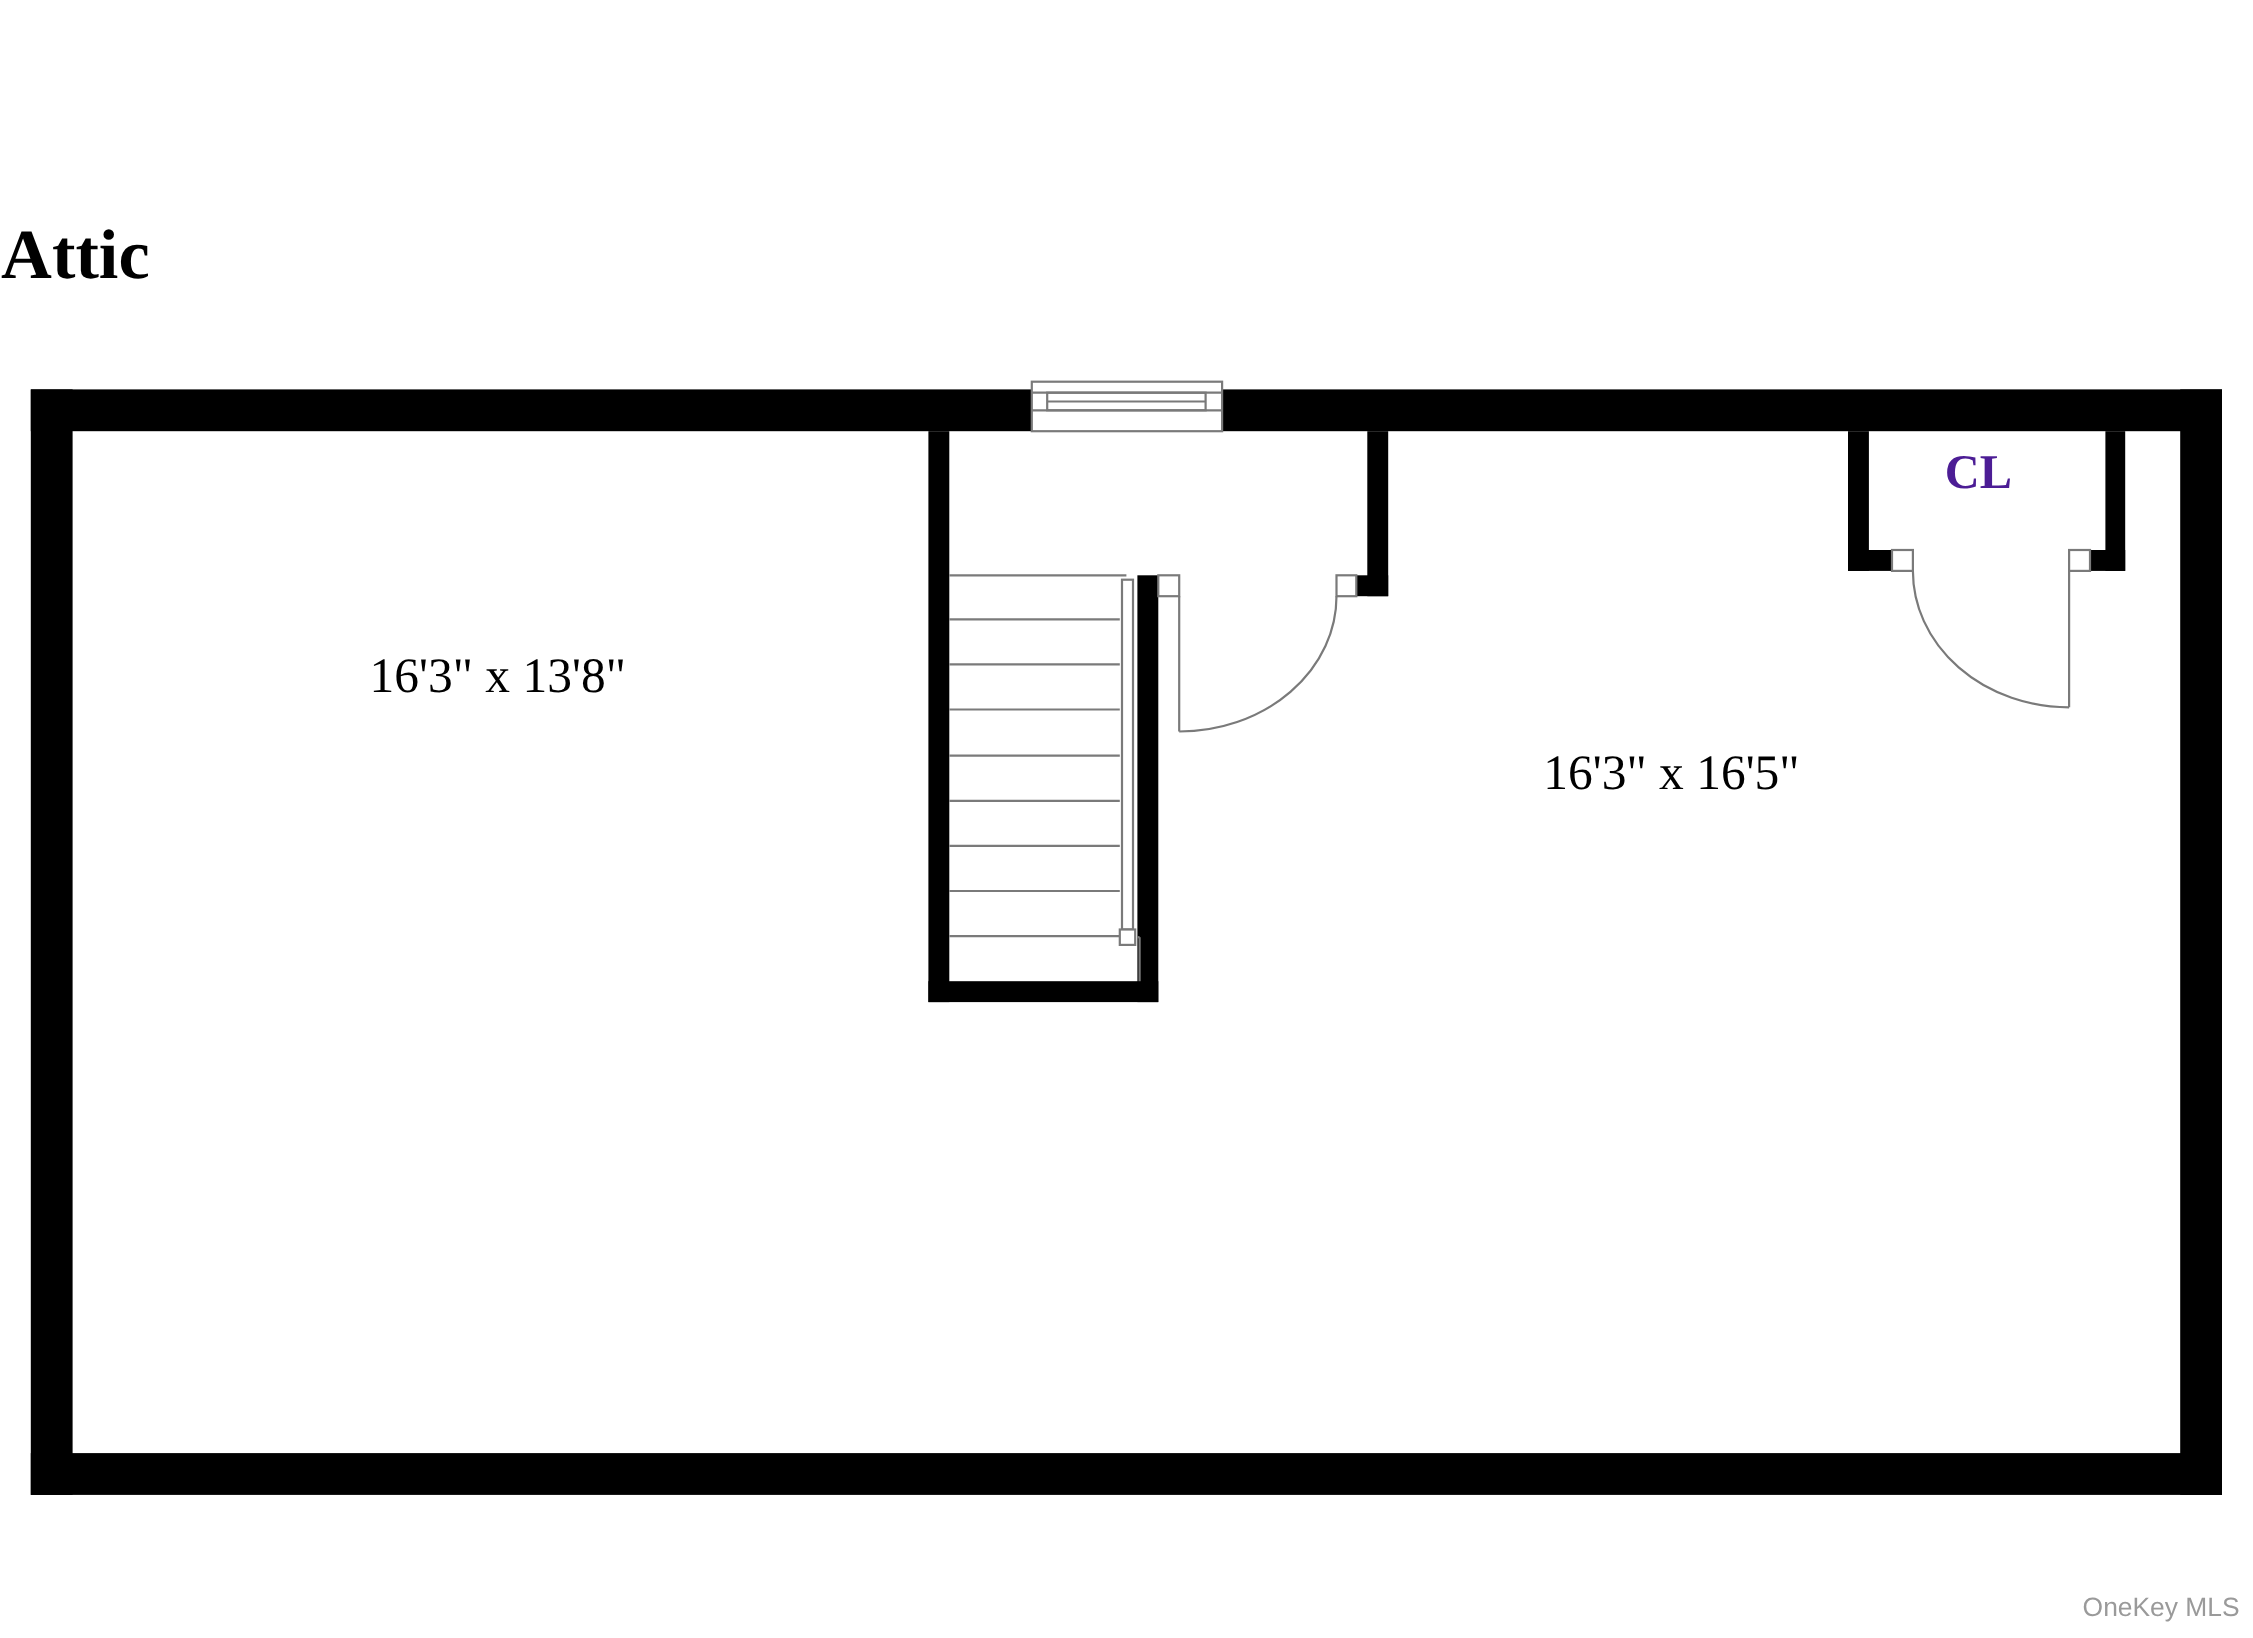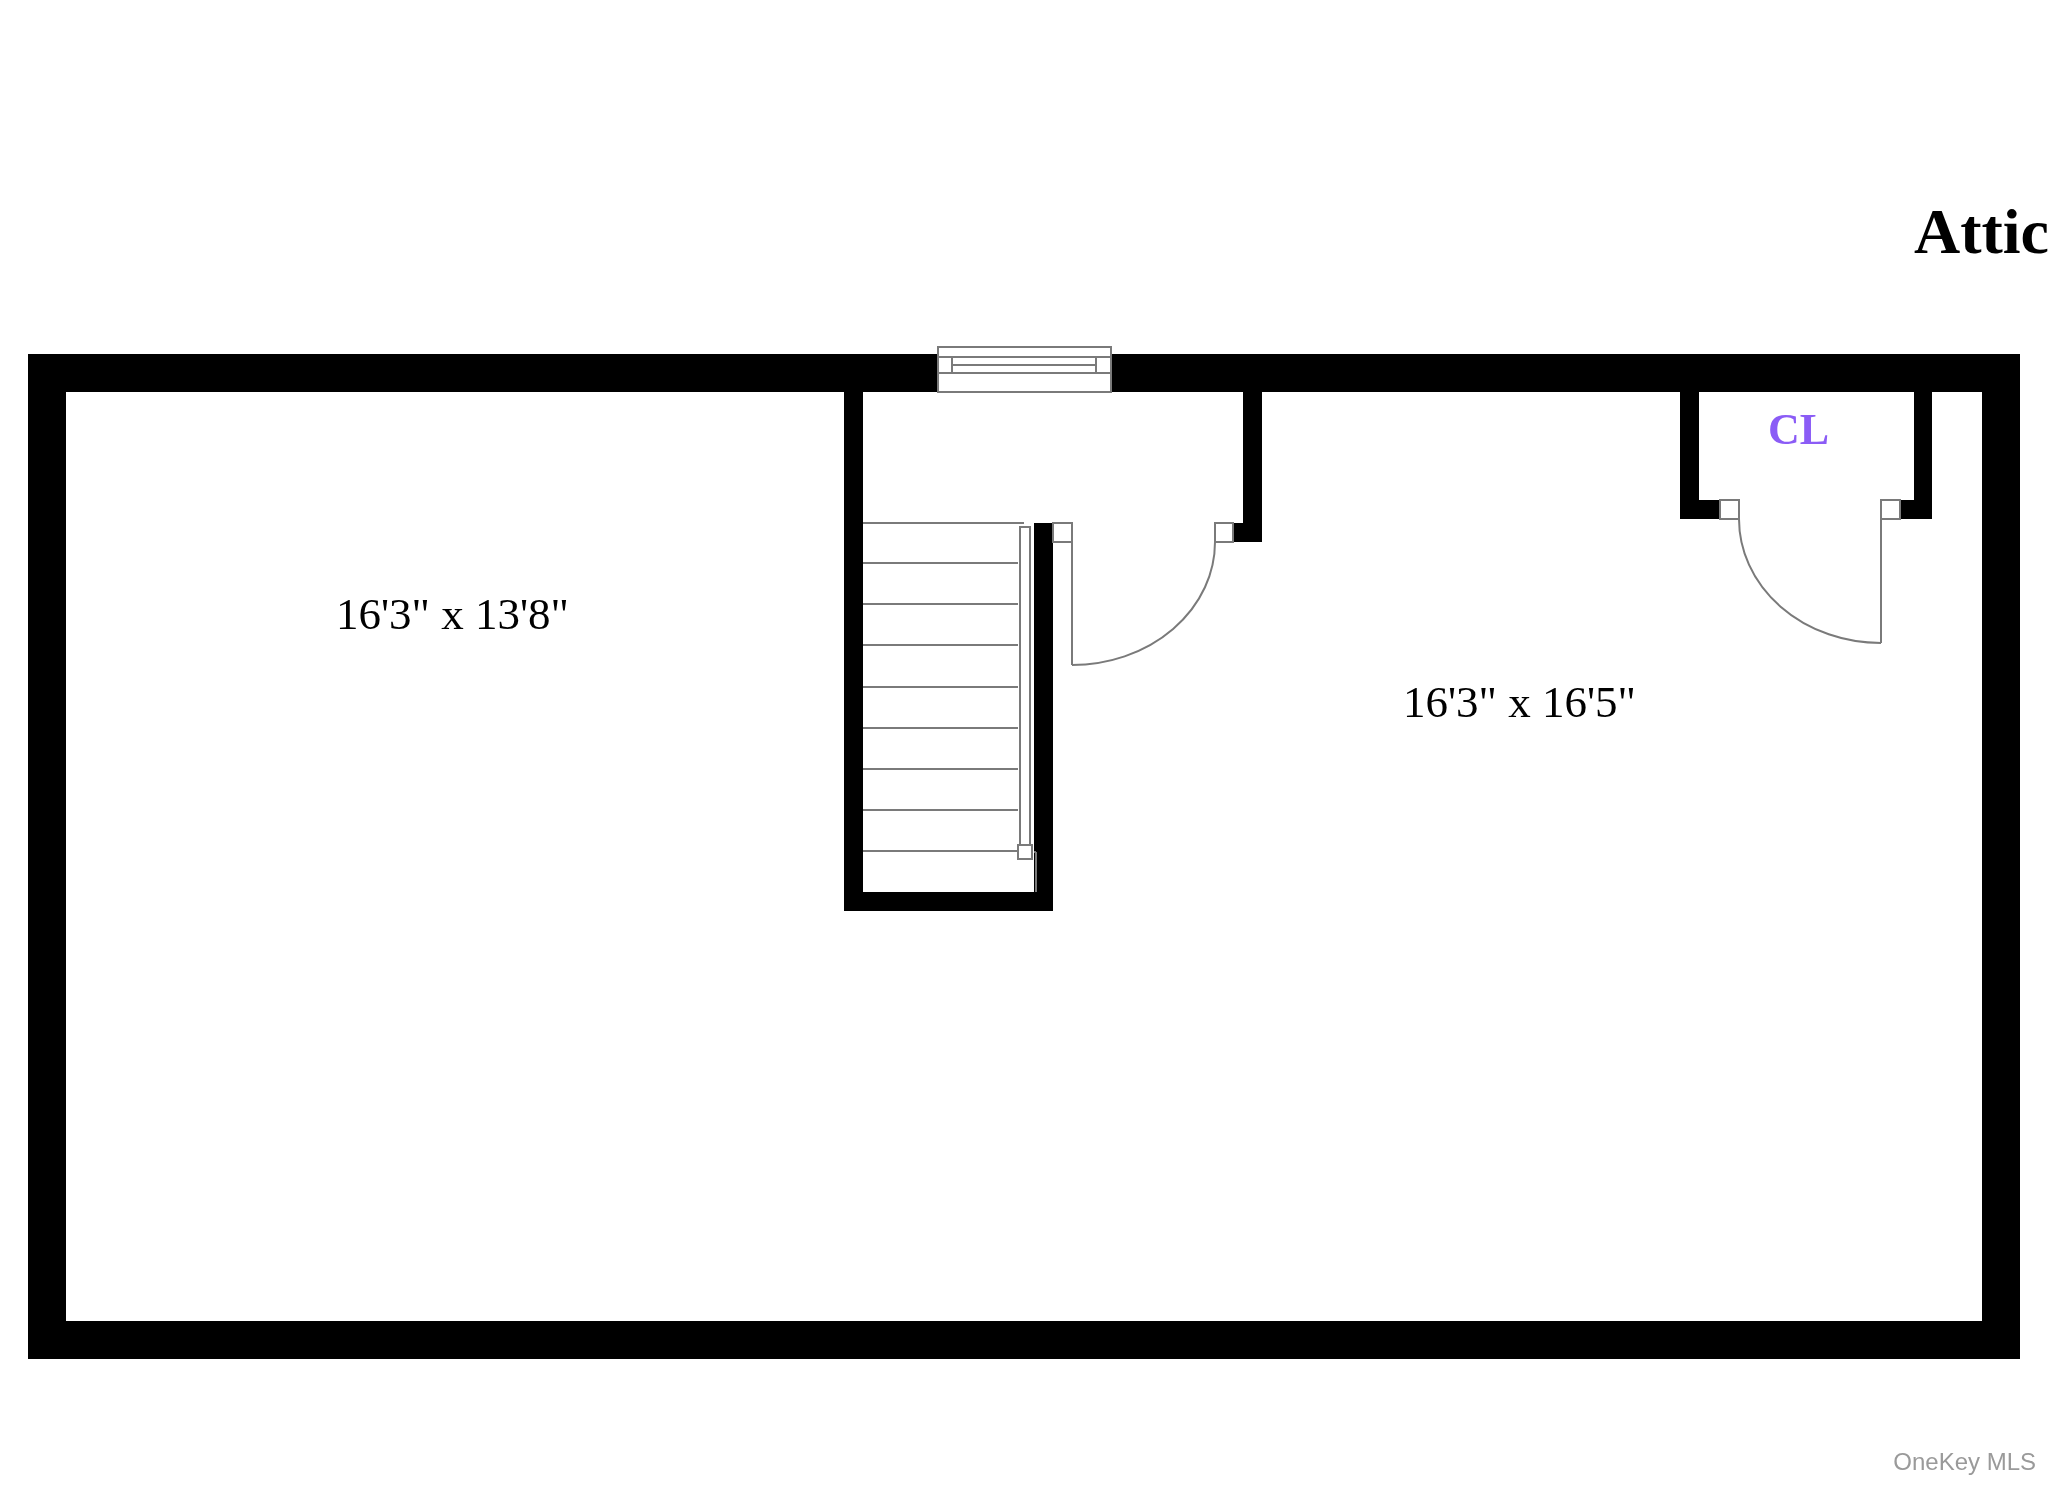--- a/index.html
+++ b/index.html
@@ -1,25 +1,25 @@
 <!DOCTYPE html>
 <html><head>
   <meta charset="utf-8">
   <style>
     html, body { margin: 0; padding: 0; background: #ffffff; }
     body { width: 2048px; height: 1489px; position: relative; overflow: hidden; }
     #plan { position: absolute; left: 0; top: 0; width: 2048px; height: 1489px; }
-    .title { position: absolute; left: 0; width: 2048px; top: 200px; text-align: right;
+    .title { position: absolute; left: 0; width: 2048px; top: 200px; text-align: left;
       font-family: "Liberation Serif", "DejaVu Serif", serif; font-weight: bold; font-size: 64px;
       color: #000; line-height: 1; }
     .title span { position: relative; left: 1px; }
     .dim { position: absolute; font-family: "Liberation Serif", "DejaVu Serif", serif;
       font-size: 45px; color: #000; white-space: nowrap; line-height: 1; }
     .cl { position: absolute; font-family: "Liberation Serif", "DejaVu Serif", serif; font-weight: bold;
-      font-size: 44px; color: #8b5cf6; line-height: 1; }
+      font-size: 44px; color: #4c1d95; line-height: 1; }
     .watermark { position: absolute; right: 12px; top: 1448px;
       font-family: "Liberation Sans", "DejaVu Sans", sans-serif; font-size: 24px; color: #9a9a9a; }
     .wall { fill: #000; }
     .thin { fill: none; stroke: #7a7a7a; stroke-width: 2; }
     .jamb { fill: #fff; stroke: #7a7a7a; stroke-width: 2; }
   </style>
 </head>
 <body>
 
 <svg id="plan" viewBox="0 0 2048 1489" xmlns="http://www.w3.org/2000/svg">

